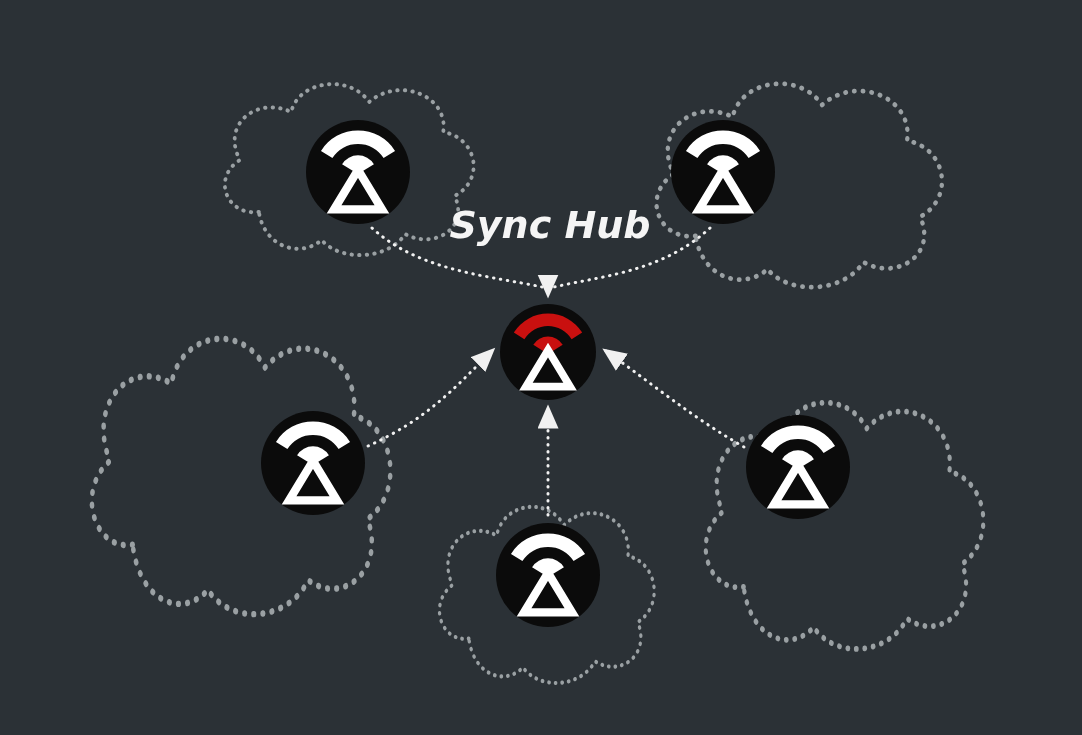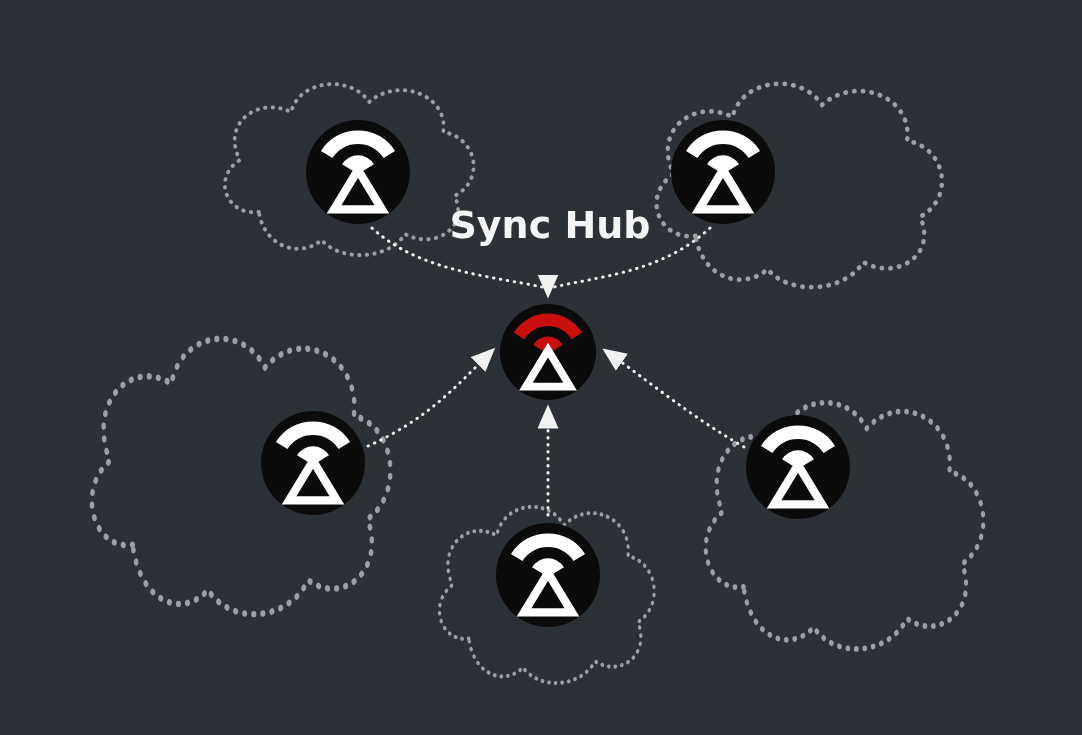--- a/index.html
+++ b/index.html
@@ -1,16 +1,16 @@
 <!DOCTYPE html>
 <html style="--background: #2b3136; --cloud: #9aa0a3; --arrow: #f1f1f1; --accent: #c9100f; --icon_fg: #ffffff; --icon_bg: #0b0b0b; --title: #f5f5f5;"><head>
 <meta charset="utf-8">
 <style>
   html,body{margin:0;padding:0;background:var(--background,#2b3136);}
-  .stage{position:relative;width:1082px;height:735px;background:var(--background,#2b3136);overflow:hidden;}
+  .stage{position:relative;width:1082px;height:735px;background:var(--background,#2b3136);overflow:hidden;font-style:italic;}
   svg{display:block;}
   .cloud{fill:none;stroke:var(--cloud,#9aa0a3);stroke-width:4;stroke-dasharray:0.5 7.5;stroke-linecap:round;}
   .link{fill:none;stroke:var(--arrow,#f1f1f1);stroke-width:3;stroke-dasharray:0.5 6.5;stroke-linecap:round;}
   .arrowhead{fill:var(--arrow,#f1f1f1);}
   .ic-bg{fill:var(--icon_bg,#0b0b0b);}
   .ic-arc{fill:var(--arc,#ffffff);}
   .ic-tri{fill:none;stroke:var(--tri,#ffffff);stroke-width:8;stroke-miterlimit:8;}
   .device{--arc:var(--icon_fg,#ffffff);--tri:var(--icon_fg,#ffffff);}
   .hub{--arc:var(--accent,#c9100f);--tri:var(--icon_fg,#ffffff);}
   .title{fill:var(--title,#f5f5f5);font-family:"DejaVu Sans","Liberation Sans",sans-serif;font-weight:bold;font-size:38px;}

